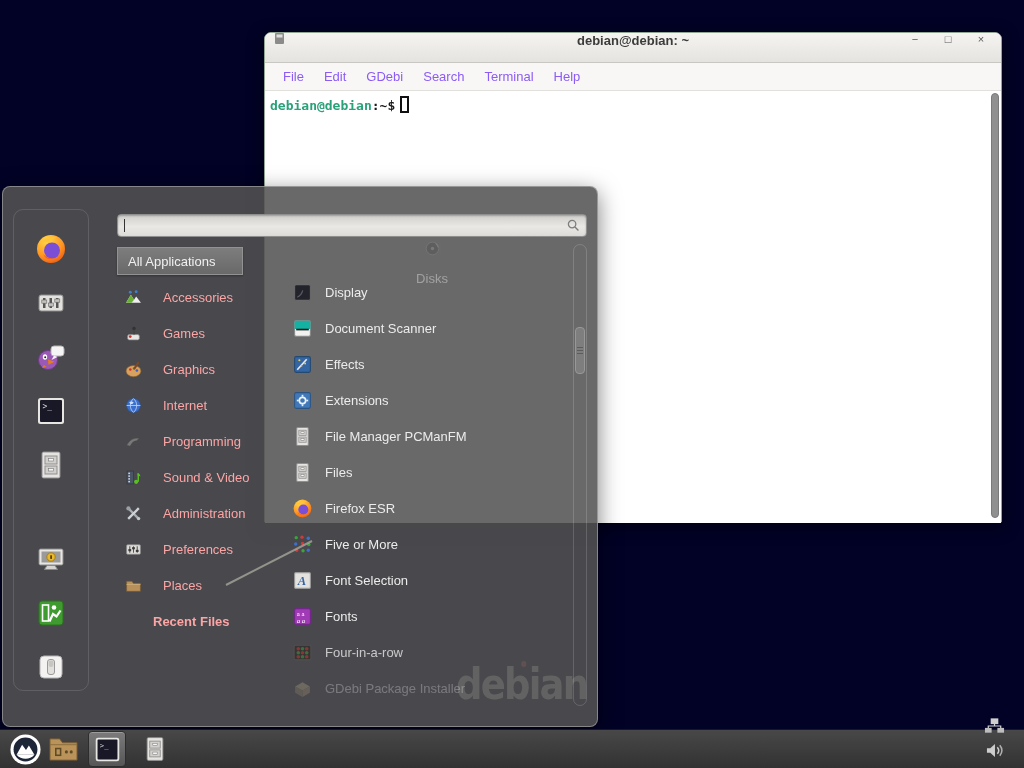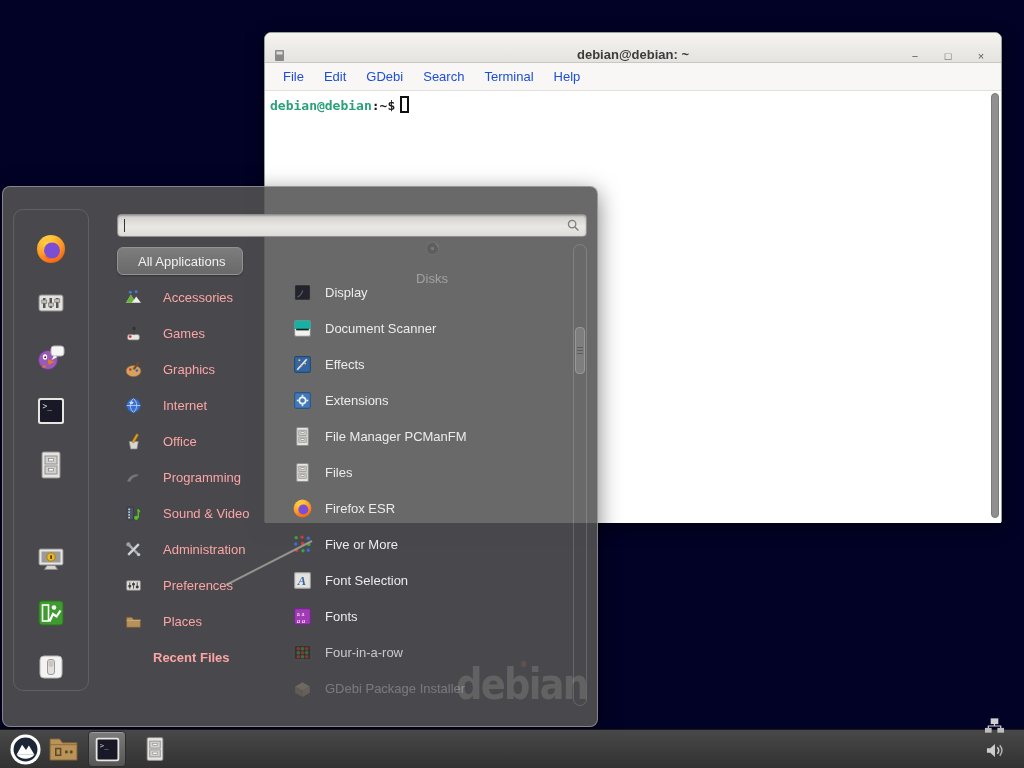--- a/index.html
+++ b/index.html
@@ -13,30 +13,30 @@
     color:#c4c4c4; letter-spacing:-2px; transform:scaleX(.88); transform-origin:left; }
   .watermark .dot { position:absolute; left:74px; top:1px; width:6px; height:6px;
     border-radius:50%; background:#c24040; }
 
   
   .term { position:absolute; left:264px; top:32px; width:738px; height:491px; z-index:10;
     border:1px solid #93a693; border-radius:7px 7px 2px 2px;
     box-shadow:0 4px 16px rgba(0,0,0,.55); background:#fff; }
   .term-titlebar { height:30px; border-radius:6px 6px 0 0; position:relative;
     background:linear-gradient(#f5f4f1,#e5e3df); border-bottom:1px solid #c9c7c2;
-    display:flex; align-items:flex-end; padding:0 10px; }
+    display:flex; align-items:flex-start; padding:0 10px; }
   .term-title { position:absolute; left:0; right:0; text-align:center;
     font-size:13px; font-weight:bold; color:#3c3c3c; }
   .term-winicon { width:10px; height:12px; opacity:.75; z-index:2; }
   .term-controls { margin-left:auto; display:flex; gap:21px; z-index:2; padding-right:4px; }
   .term-controls span { font-size:11px; color:#5a5a5a; width:12px; text-align:center;
     line-height:12px; cursor:default; }
   .term-menubar { height:28px; background:#f8f7f5; border-bottom:1px solid #e2e0dc;
     display:flex; align-items:center; padding-left:8px; }
-  .term-menubar span { font-size:13px; color:#1d4ed8; padding:0 10px;text-align:center; }
+  .term-menubar span { font-size:13px; color:#8b5cf6; padding:0 10px;text-align:center; }
   .term-content { position:relative; height:432px; background:#fff;
     font-family:"DejaVu Sans Mono", monospace; font-size:13px; font-weight:bold;
     padding:5px 2px 0 5px; }
   .prompt-user { color:#2aa178; }
   .prompt-path { color:#1a1a1a; }
   .term-cursor { display:inline-block; width:9px; height:17px; border:2px solid #111;
     vertical-align:-3px; margin-left:5px; }
   .term-scrollbar { position:absolute; right:2px; top:2px; bottom:5px; width:8px;
     background:#909090; border-radius:4px; border:1px solid #7a7a7a; }
 
@@ -55,21 +55,21 @@
   .menu-search { position:absolute; left:114px; top:27px; width:470px; height:23px;
     border:1px solid #8f8f8f; border-radius:4px;
     background:linear-gradient(#cfcecb,#e9e8e5 55%,#dddcd9);
     box-shadow:inset 0 1px 2px rgba(0,0,0,.25); display:flex; align-items:center; padding:0 6px; }
   .menu-search .caret { width:1px; height:13px; background:#333; }
   .menu-search svg { margin-left:auto; width:13px; height:13px; }
 
   .cat-col { position:absolute; left:114px; top:60px; width:165px; }
   .cat-selected { width:126px; height:28px; margin-bottom:4px;
     background:linear-gradient(#7d7d7d,#696969); border:1px solid #929292;
-    border-radius:6px; display:flex; align-items:center; padding-left:20px;
+    border-radius:0; display:flex; align-items:center; padding-left:10px;
     font-size:13px; color:#f0f0f0; box-shadow:0 1px 2px rgba(0,0,0,.3); }
   .cat-row { height:36px; display:flex; align-items:center; gap:21px; padding-left:8px;
     font-size:13px; color:#fca5a5; }
   .cat-row .cicon { width:17px; height:17px; flex:none; display:flex; }
   .cat-row .cicon svg { width:17px; height:17px; }
   .cat-row.no-icon { padding-left:36px;font-weight:bold; }
 
   .app-col { position:absolute; left:281px; top:51px; width:288px; }
   .app-row { height:36px; display:flex; align-items:center; gap:12px; padding-left:8px;
     font-size:13px; color:#ececec; }
@@ -274,29 +274,20 @@
               <circle cx="8" cy="8" r="6.5" fill="#3a6fd0" stroke="#27508f" stroke-width=".6"></circle>
               <path d="M1.5 8 h13 M8 1.5 c-4 3.5 -4 9.5 0 13 M8 1.5 c4 3.5 4 9.5 0 13" fill="none" stroke="#bcd2f2" stroke-width=".8"></path>
               <path d="M4 5 q2-1.6 4.2 0 q-1 2.2-3.2 1.6z" fill="#cfe0f5"></path>
             </svg>
           </span>
         <span>Internet</span>
       </div>
       <div class="cat-row">
         <span class="cicon">
             <svg viewBox="0 0 16 16">
-              <path d="M4 8 h8.5 l-1.2 7 h-6z" fill="#d8d6d2" stroke="#8a8a8a" stroke-width=".7"></path>
-              <rect x="8.5" y="0.5" width="2.2" height="9" rx=".6" transform="rotate(30 9.6 5)" fill="#e2a21f" stroke="#9a6d0a" stroke-width=".5"></rect>
-            </svg>
-          </span>
-        <span>Office</span>
-      </div>
-      <div class="cat-row">
-        <span class="cicon">
-            <svg viewBox="0 0 16 16">
               <path d="M1.5 11.5 Q6 3.5 13.5 5 L11 7.2 Q7 7.2 4.8 12.5Z" fill="#787878" stroke="#4a4a4a" stroke-width=".5"></path>
             </svg>
           </span>
         <span>Programming</span>
       </div>
       <div class="cat-row">
         <span class="cicon">
             <svg viewBox="0 0 16 16">
               <rect x="2" y="2" width="6" height="12" fill="#4a5668" stroke="#2e3642" stroke-width=".6"></rect>
               <rect x="3.2" y="3.4" width="1.4" height="1.4" fill="#dfe4ea"></rect>

